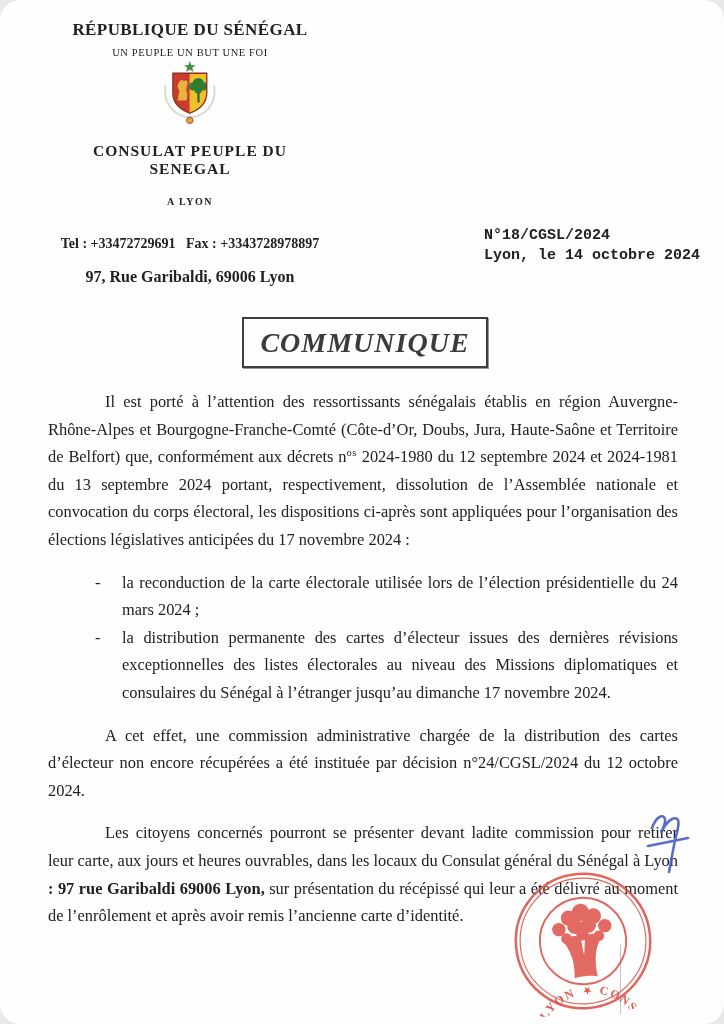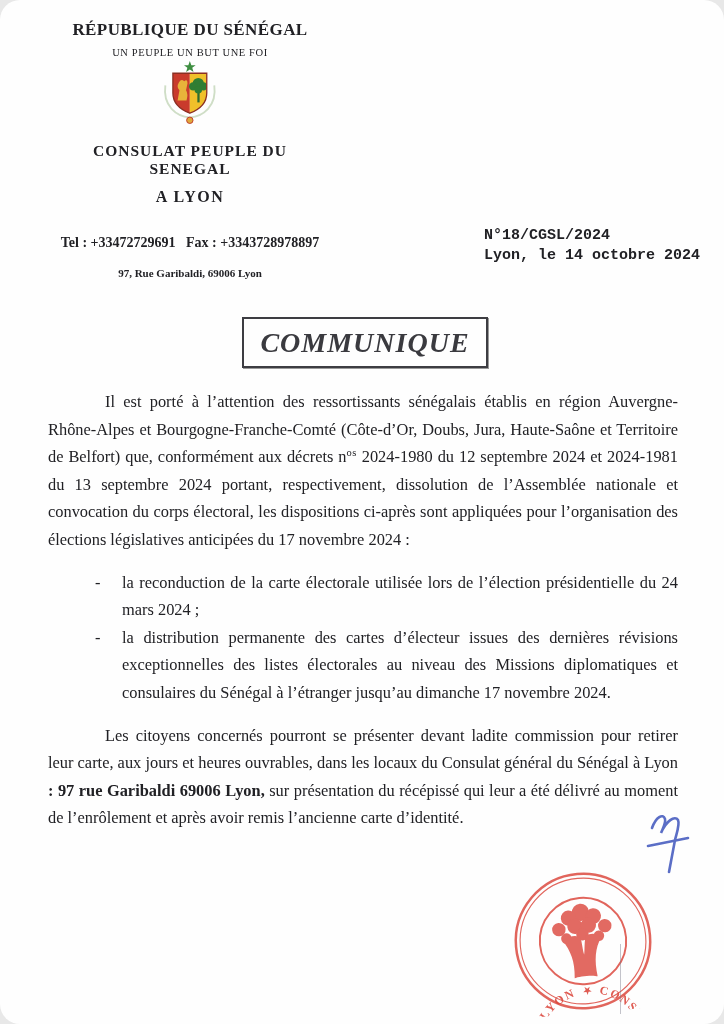--- a/index.html
+++ b/index.html
@@ -10,23 +10,23 @@
     color:#212125;
     border-radius:20px;
   }
   
   .header-left{position:absolute;left:52px;top:20px;width:276px;text-align:center;}
   .republic{font-size:17px;font-weight:bold;letter-spacing:.4px;}
   .motto{font-size:10.5px;font-weight:normal;letter-spacing:.6px;margin-top:7px;}
   .emblem{margin-top:3px;height:64px;}
   .ministry{margin-top:5px;font-size:12px;font-weight:bold;line-height:15px;letter-spacing:.2px;}
   .consulate{margin-top:13px;font-size:15.5px;font-weight:bold;letter-spacing:1px;}
-  .city{margin-top:10px;font-size:16px;font-weight:bold;letter-spacing:1.5px;}
+  .city{margin-top:18px;font-size:10px;font-weight:bold;letter-spacing:1.5px;}
   .tel{margin-top:29px;font-size:14px;font-weight:bold;white-space:pre;}
-  .address{margin-top:16px;font-size:11px;font-weight:bold;}
+  .address{margin-top:16px;font-size:16px;font-weight:bold;}
   
   .header-right{position:absolute;left:484px;top:226px;font-weight:bold;font-size:15px;line-height:20px;font-family:Liberation Mono, monospace;}
   
   .title-box{
     position:absolute;left:242px;top:317px;width:242px;height:47px;
     border:2px solid #3d3d42;display:flex;align-items:center;justify-content:center;
     box-shadow:1px 1px 0 #9a9a9a;
   }
   .title-text{font-size:28px;font-weight:bold;font-style:italic;letter-spacing:1px;color:#3a3a3f;}
   
@@ -107,20 +107,21 @@
       <li>
         <span class="dash">-</span>
         <span>la reconduction de la carte électorale utilisée lors de l’élection présidentielle du 24 mars 2024 ;</span>
       </li>
       <li>
         <span class="dash">-</span>
         <span>la distribution permanente des cartes d’électeur issues des dernières révisions exceptionnelles des listes électorales au niveau des Missions diplomatiques et consulaires du Sénégal à l’étranger jusqu’au dimanche 17 novembre 2024.</span>
       </li>
     </ul>
 
+    <p class="spaced">A cet effet, une commission administrative chargée de la distribution des cartes d’électeur non encore récupérées a été instituée par décision n°24/CGSL/2024 du 12 octobre 2024.</p>
 
     <p class="spaced"><span>Les citoyens concernés pourront se présenter devant ladite commission pour retirer leur carte, aux jours et heures ouvrables, dans les locaux du Consulat général du Sénégal à Lyon </span><span class="bold-inline">: 97 rue Garibaldi 69006 Lyon,</span><span> sur présentation du récépissé qui leur a été délivré au moment de l’enrôlement et après avoir remis l’ancienne carte d’identité.</span></p>
   </div>
 
   <svg class="pen-initial" viewBox="0 0 48 72">
     <g fill="none" stroke="#4a5fc0" stroke-width="2.6" stroke-linecap="round" opacity="0.9">
       <path d="M 6,18 C 10,7 17,3 19,9 C 20,13 17,18 15,23 C 20,11 29,5 32,10 C 34,14 31,22 29,30 L 23,62"></path>
       <path d="M 2,36 L 42,28"></path>
     </g>
   </svg>

